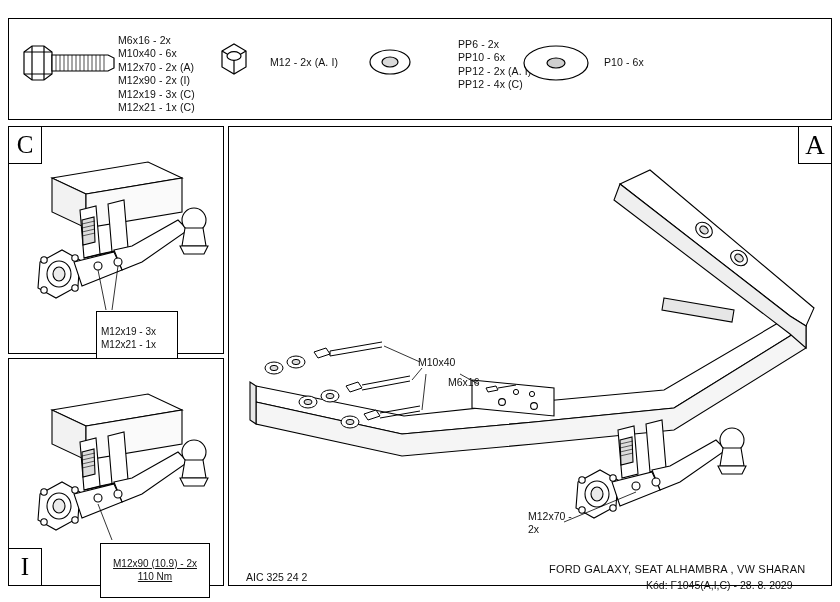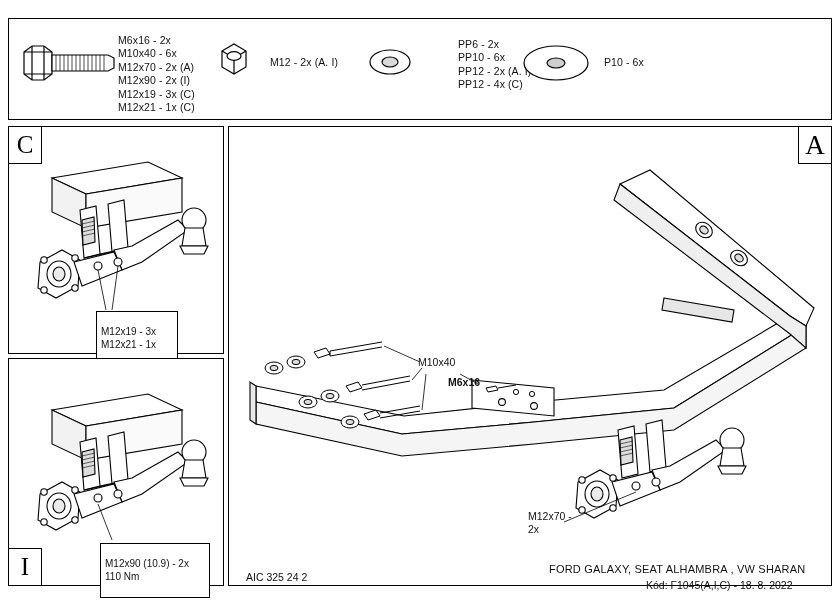--- a/index.html
+++ b/index.html
@@ -184,21 +184,21 @@
         <circle cx="22" cy="140" r="3.2" fill="#fff"></circle>
         <circle cx="53" cy="138" r="3.2" fill="#fff"></circle>
         <path d="M52,112 L92,102 L100,120 L60,136 Z" fill="#fff"></path>
         <circle cx="76" cy="116" r="4" fill="#fff"></circle>
         <circle cx="96" cy="112" r="4" fill="#fff"></circle>
         <path d="M76,122 L90,158" stroke-width="0.8"></path>
       </g>
     </svg>
   </div>
 
-  <div class="lbl-box" style="left:100px;top:543px;width:100px;text-align:left;">M12x90 (10.9) - 2x
+  <div class="lbl-box" style="left:100px;top:543px;width:100px;text-align:center;text-decoration:underline;">M12x90 (10.9) - 2x
 110 Nm</div>
 
   <div class="box" id="panel-A"></div>
   <div class="corner-letter" id="letter-A">A</div>
 
   <div style="position:absolute;left:234px;top:130px;">
     <svg width="592" height="420" viewBox="0 0 592 420">
       <g class="ln" stroke-width="1.1">
 
         <path d="M22,256 L170,286 L300,272 L430,260 L556,186 L572,196 L440,278 L300,292 L168,304 L22,272 Z" fill="#fff"></path>
@@ -275,22 +275,22 @@
         <circle cx="379" cy="378" r="3.2" fill="#fff"></circle>
         <path d="M378,352 L418,342 L426,360 L386,376 Z" fill="#fff"></path>
         <circle cx="402" cy="356" r="4" fill="#fff"></circle>
         <circle cx="422" cy="352" r="4" fill="#fff"></circle>
         <path d="M402,362 L330,392" stroke-width="0.8"></path>
       </g>
     </svg>
   </div>
 
   <div class="lbl" style="left:418px;top:356px;">M10x40</div>
-  <div class="lbl" style="left:448px;top:376px;font-weight:bold;">M6x16</div>
+  <div class="lbl" style="left:448px;top:376px;">M6x16</div>
   <div class="lbl" style="left:528px;top:510px;line-height:13px;white-space:pre;">M12x70 -
 2x</div>
 
 
   <div class="footer-txt" style="left:246px;top:571px;">AIC 325 24 2</div>
   <div class="footer-big" style="left:540px;top:563px;">FORD GALAXY, SEAT ALHAMBRA , VW SHARAN</div>
-  <div class="footer-txt" style="left:646px;top:579px;">Kód: F1045(A,I,C) - 18. 8. 2022</div>
+  <div class="footer-txt" style="left:646px;top:579px;">Kód: F1045(A,I,C) - 28. 8. 2029</div>
 
 </div>
 
 </body></html>

